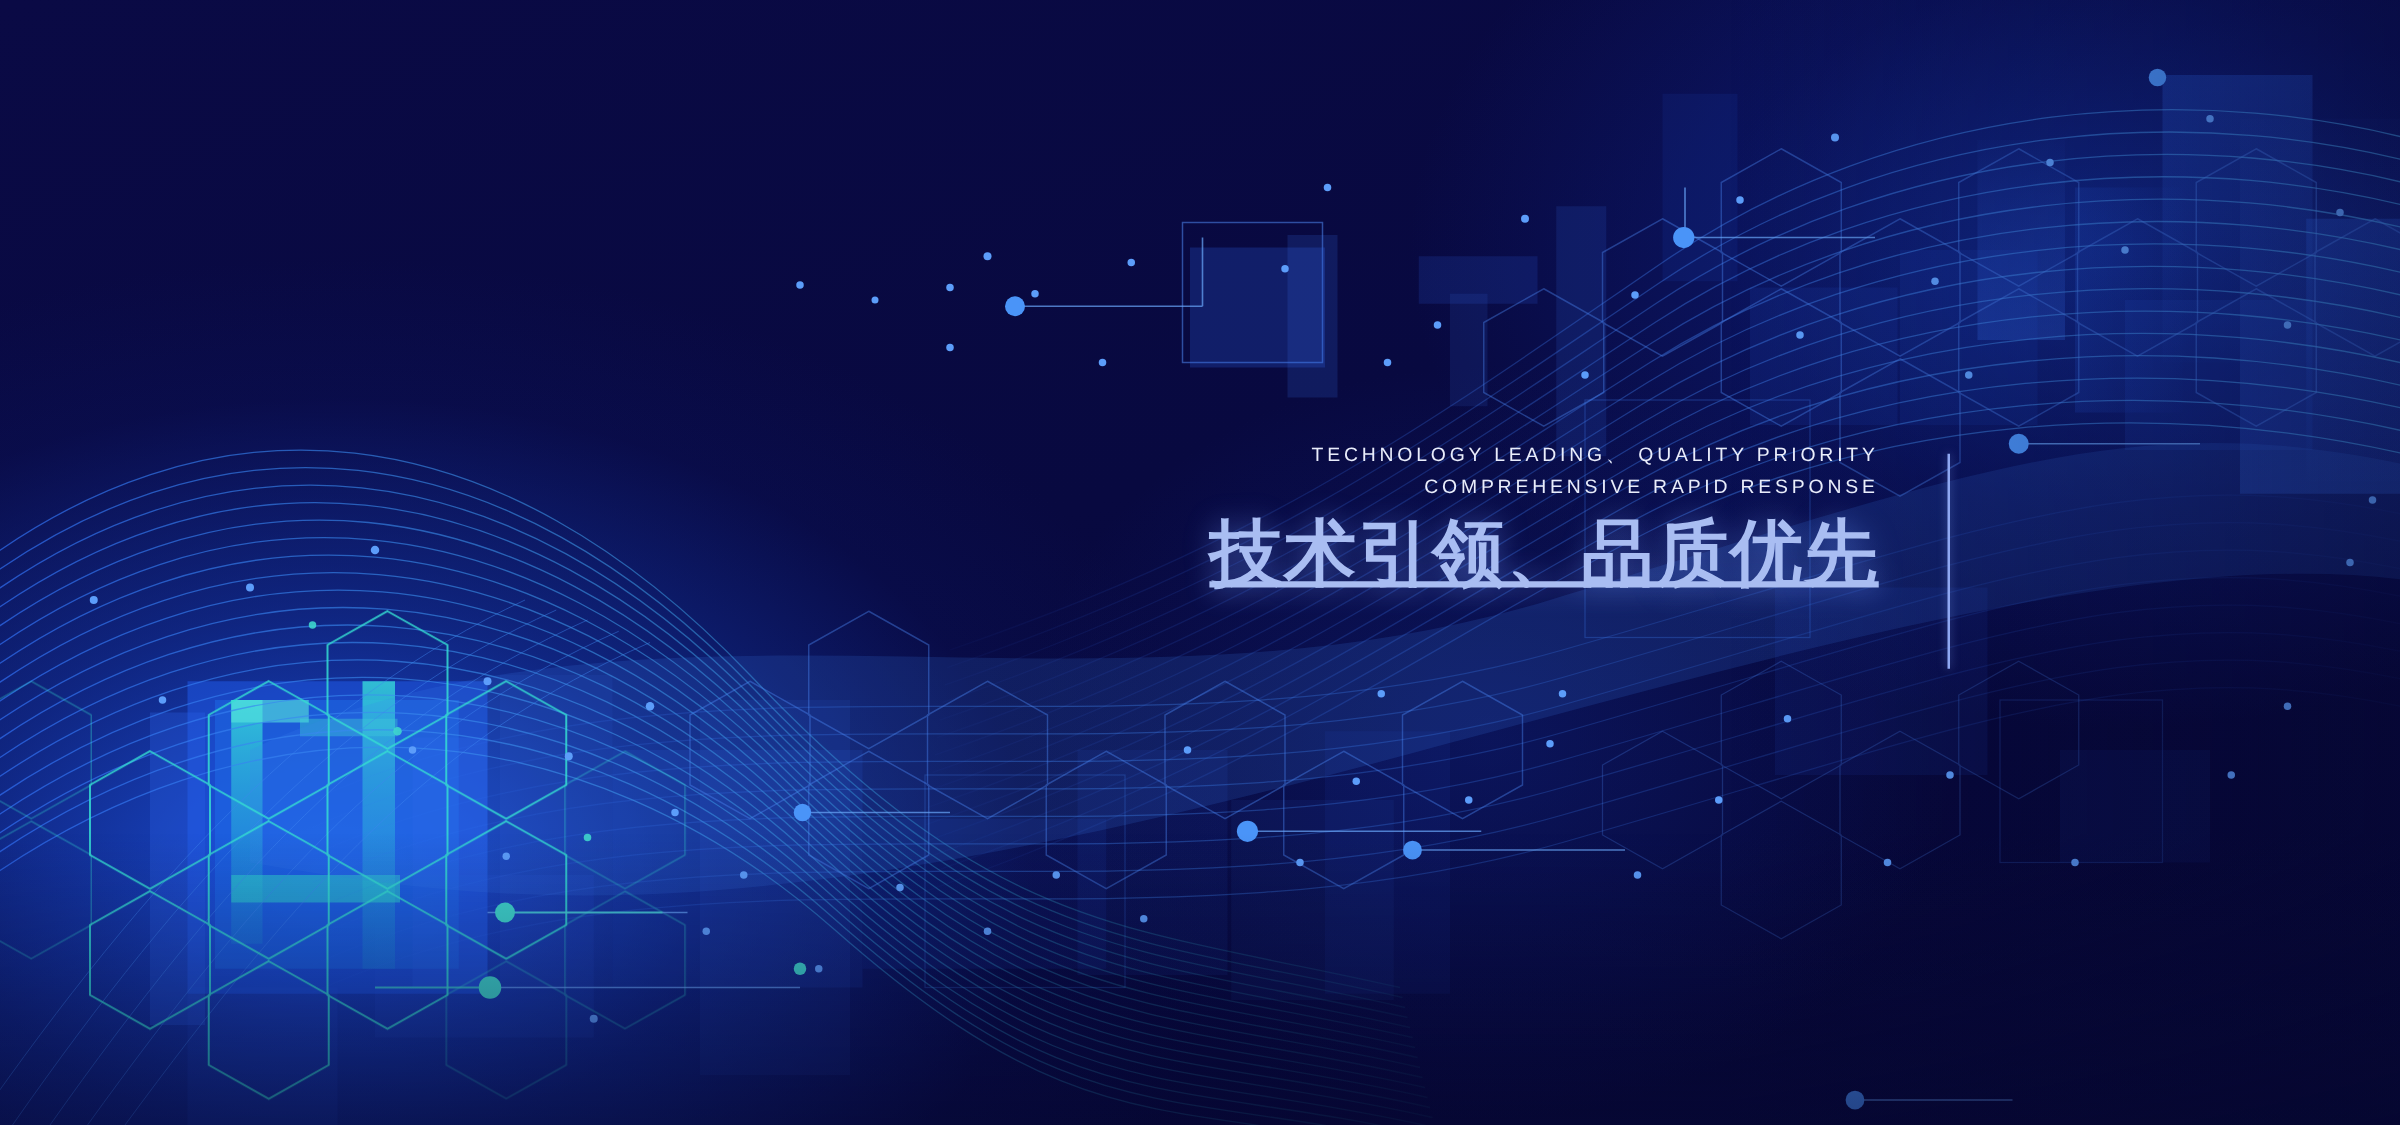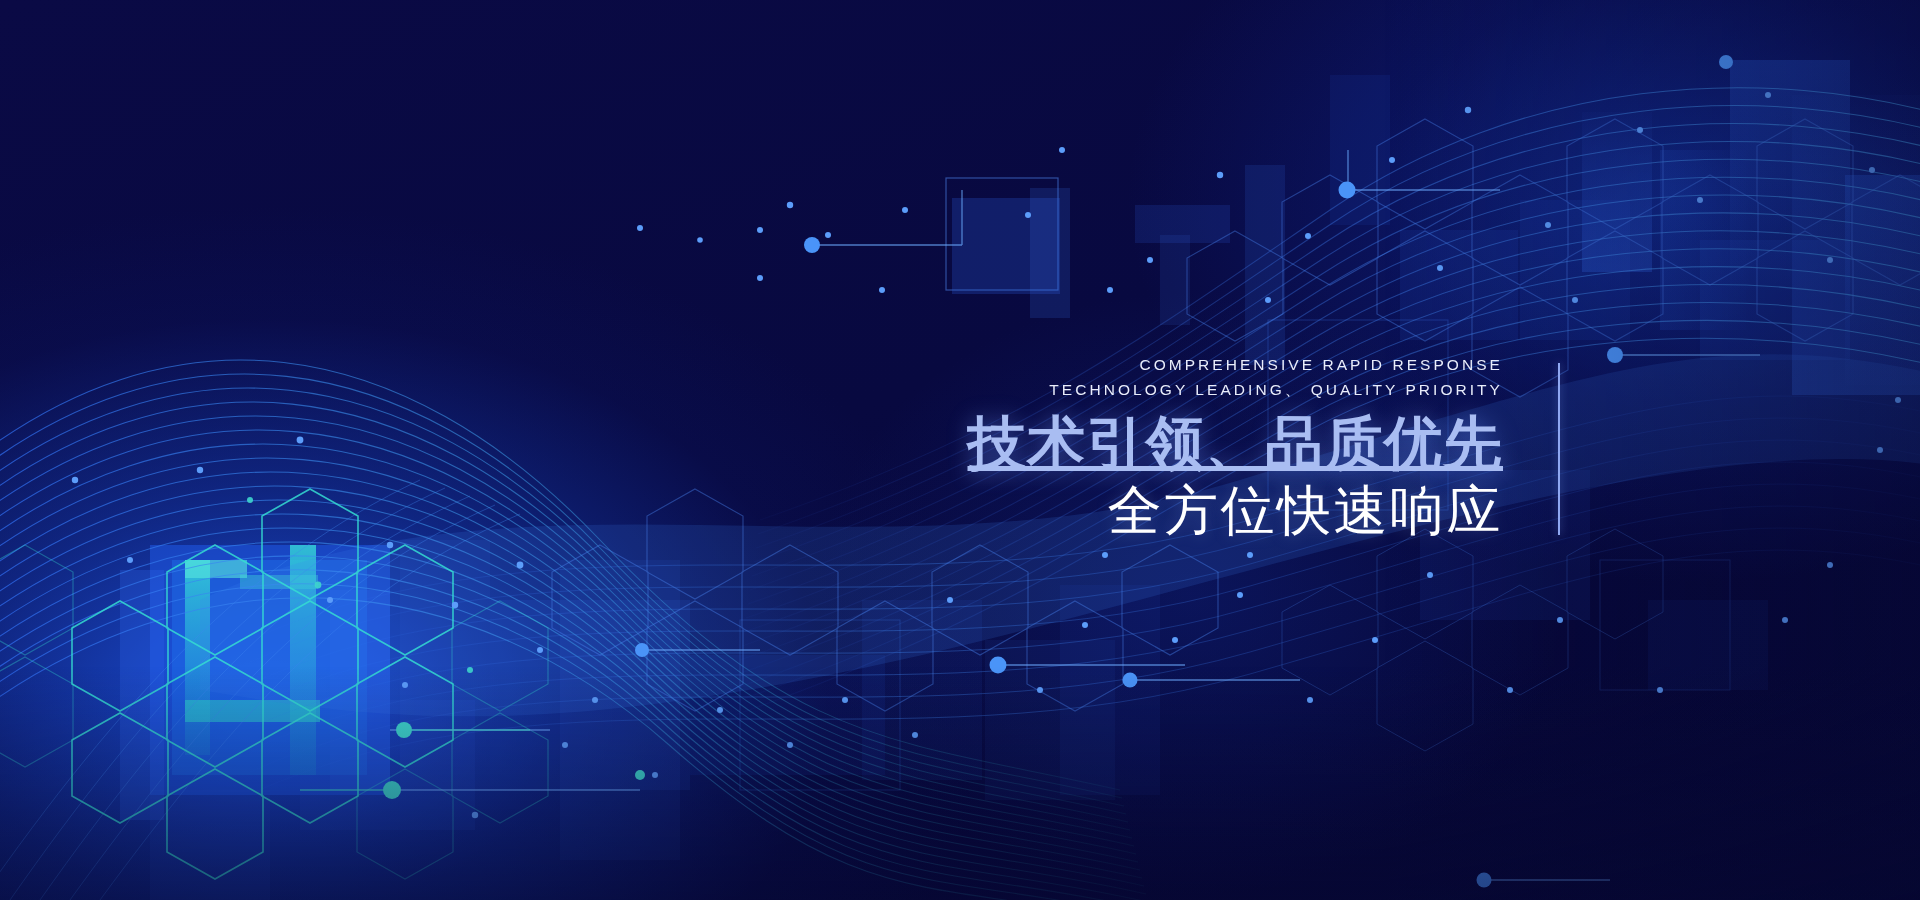--- a/index.html
+++ b/index.html
@@ -405,21 +405,20 @@
         <circle cx="318" cy="585" r="3.4"></circle>
         <circle cx="250" cy="500" r="3"></circle>
         <circle cx="470" cy="670" r="3"></circle>
       </g>
     </svg>
   </div>
 
   <div id="vignette"></div>
 
   <div id="text-block">
+    <div class="eng-line">TECHNOLOGY LEADING、 QUALITY PRIORITY</div>
     <div class="eng-line">COMPREHENSIVE RAPID RESPONSE</div>
-    <div class="eng-line">TECHNOLOGY LEADING、 QUALITY PRIORITY</div>
     <div class="cn-strong">技术引领、品质优先</div>
-    <div class="cn-light">全方位快速响应</div>
   </div>
 
   <div id="divider"></div>
 
 </div>
 
 </body></html>

